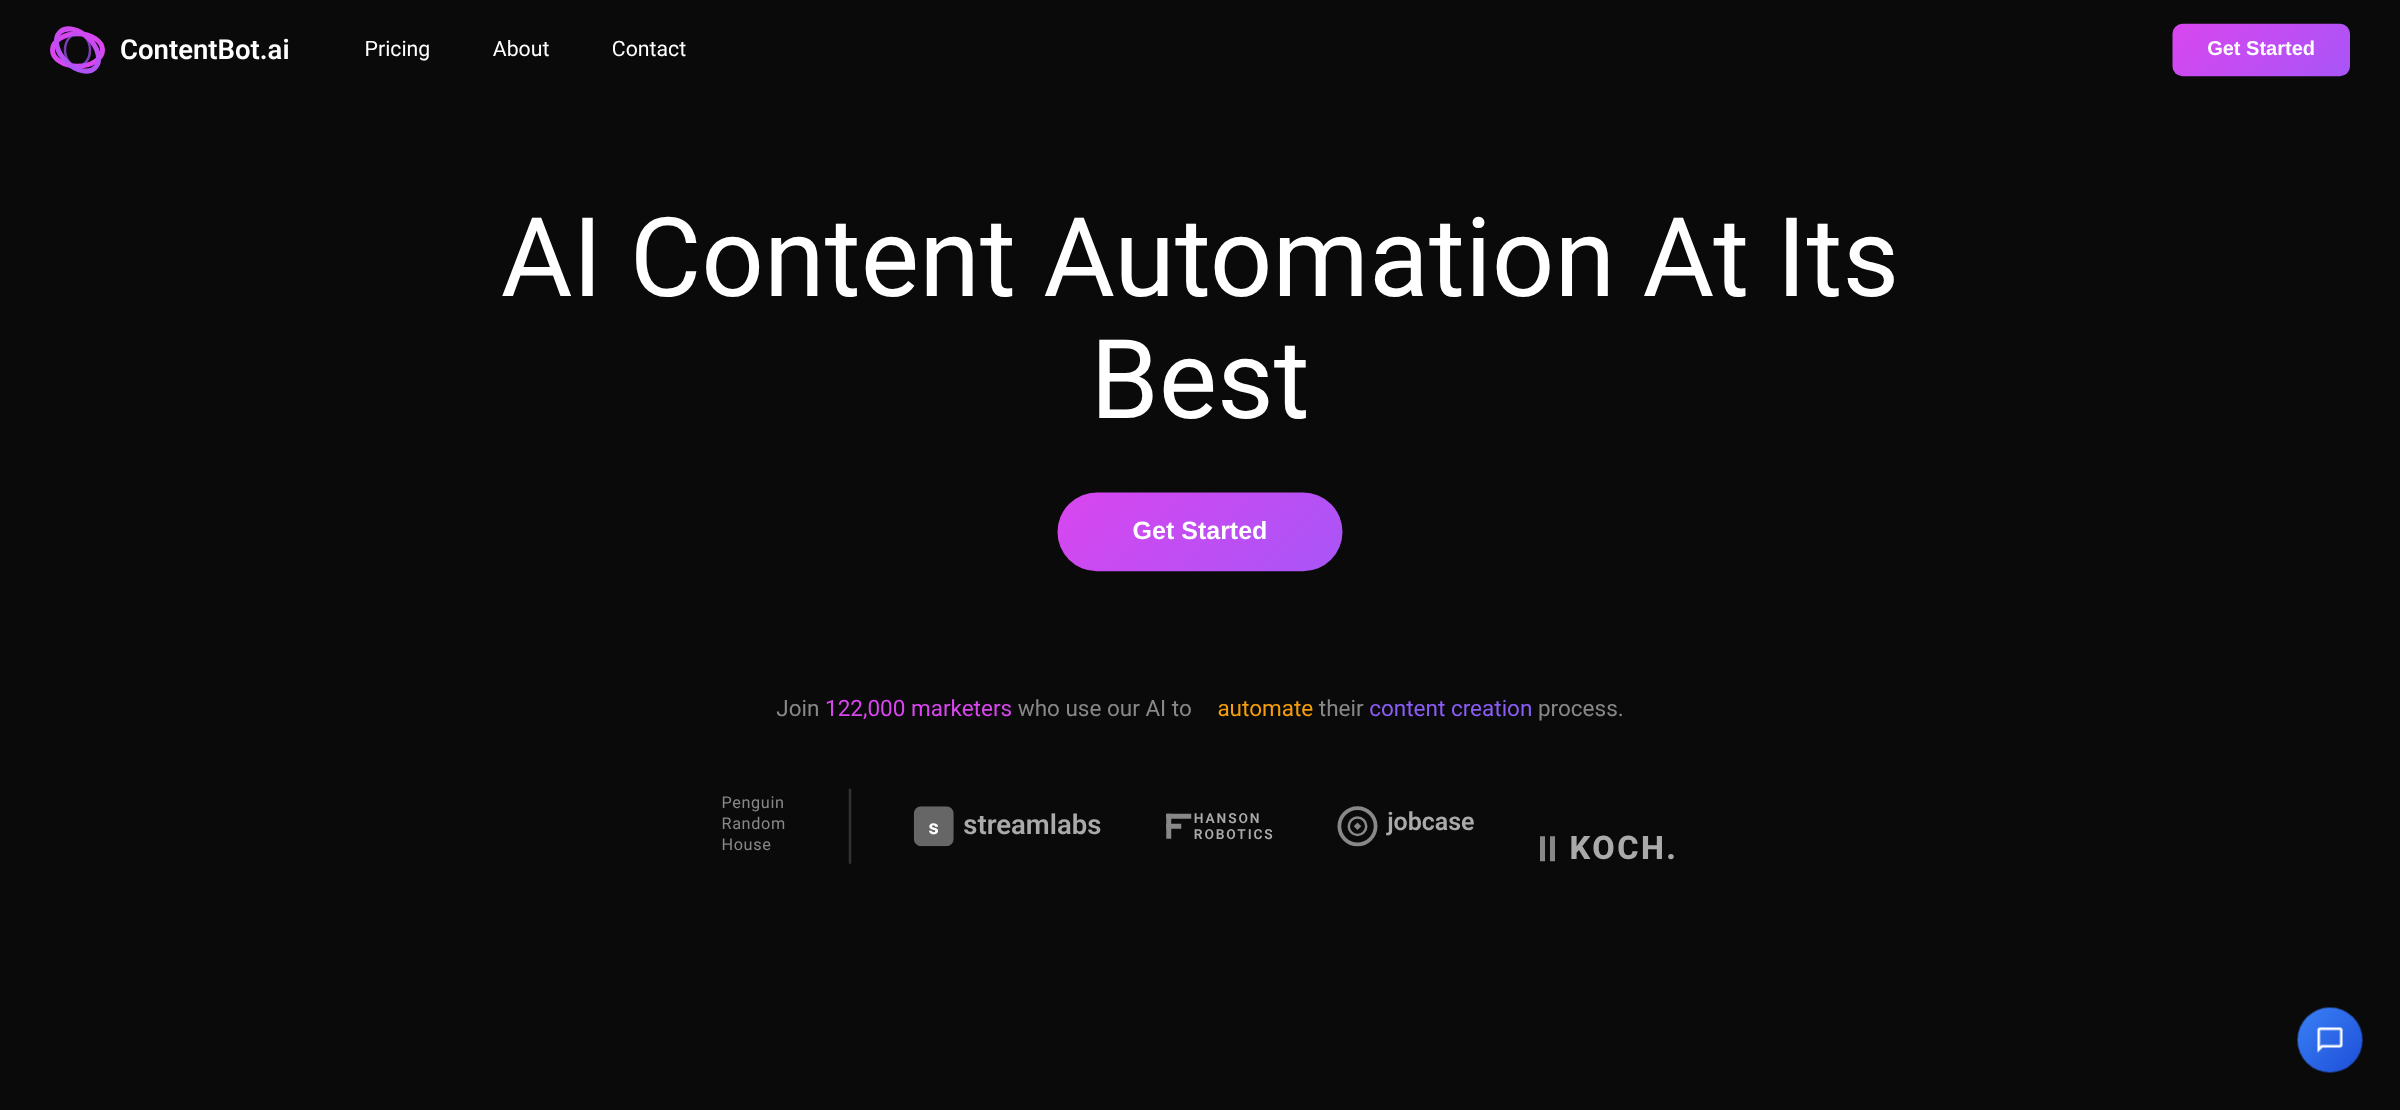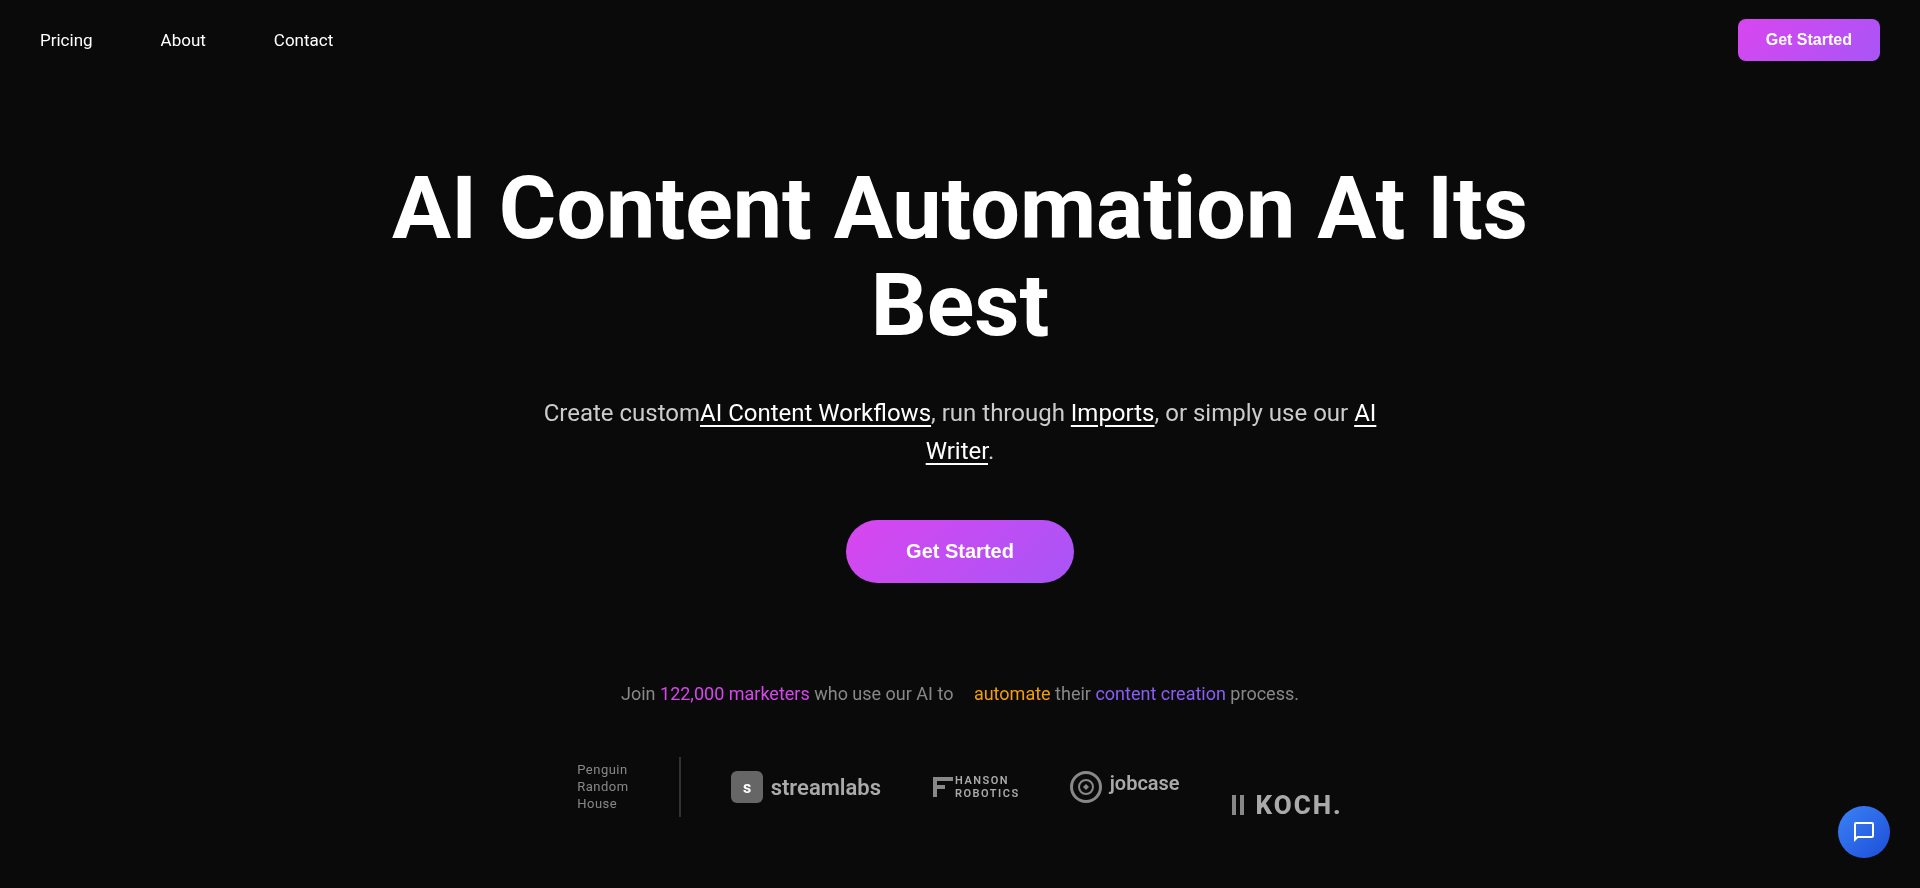--- a/index.html
+++ b/index.html
@@ -47,21 +47,21 @@
     .logo-text {
       font-size: 22px;
       font-weight: 600;
       color: #ffffff;
       white-space: nowrap;
     }
 
     .nav-links {
       display: flex;
       align-items: center;
-      gap: 68px;
+      gap: 50px;
     }
 
     .nav-link {
       color: #ffffff;
       text-decoration: none;
       font-size: 17px;
       font-weight: 400;
       cursor: pointer;
     }
 
@@ -100,21 +100,21 @@
       display: flex;
       flex-direction: column;
       align-items: center;
       justify-content: center;
       text-align: center;
       padding: 80px 40px 60px;
     }
 
     .hero-title {
       font-size: 88px;
-      font-weight: 700;
+      font-weight: 400;
       color: #ffffff;
       line-height: 1.1;
       max-width: 1200px;
       margin-bottom: 40px;
     }
 
     .hero-subtitle {
       font-size: 24px;
       color: #cccccc;
       max-width: 900px;
@@ -263,39 +263,51 @@
       border: none;
       color: white;
       font-size: 22px;
     }
   </style>
 </head>
 <body>
 
 <nav>
   <div class="nav-left">
+    <div class="logo-area">
+
+      <svg class="logo-icon" viewBox="0 0 44 44" xmlns="http://www.w3.org/2000/svg">
+        <ellipse cx="22" cy="22" rx="20" ry="13" fill="none" stroke="#d946ef" stroke-width="4"></ellipse>
+        <ellipse cx="22" cy="22" rx="10" ry="13" fill="none" stroke="#a855f7" stroke-width="2" opacity="0.7"></ellipse>
+        <ellipse cx="22" cy="22" rx="20" ry="13" fill="none" stroke="url(#logoGrad)" stroke-width="4" transform="rotate(45 22 22)"></ellipse>
+        <defs>
+          <linearGradient id="logoGrad" x1="0%" y1="0%" x2="100%" y2="100%">
+            <stop offset="0%" style="stop-color:#d946ef"></stop>
+            <stop offset="100%" style="stop-color:#a855f7"></stop>
+          </linearGradient>
+        </defs>
+      </svg>
+      <span class="logo-text">ContentBot.ai</span>
+    </div>
 
     <div class="nav-links">
       <a class="nav-link">Pricing</a>
       <a class="nav-link">About</a>
       <a class="nav-link">Contact</a>
     </div>
   </div>
 
   <div class="nav-right">
     <button class="btn-get-started-nav">Get Started</button>
   </div>
 </nav>
 
 <section class="hero">
   <h1 class="hero-title">AI Content Automation At Its Best</h1>
 
-  <p class="hero-subtitle">
-    <span>Create custom</span><a class="underline-link">AI Content Workflows</a><span>, run through</span> <a class="underline-link">Imports</a><span>, or simply use our</span> <a class="underline-link">AI Writer</a><span>.</span>
-  </p>
 
   <button class="btn-hero-get-started">Get Started</button>
 </section>
 
 <div class="social-proof">
   <p class="social-proof-text">
     <span>Join </span><span class="highlight-pink"><span>122,000</span><span> marketers</span></span><span> who use our AI to </span><span class="highlight-orange">automate</span><span> their </span><span class="highlight-teal">content creation</span><span> process.</span>
   </p>
 
   <div class="logos-row">

